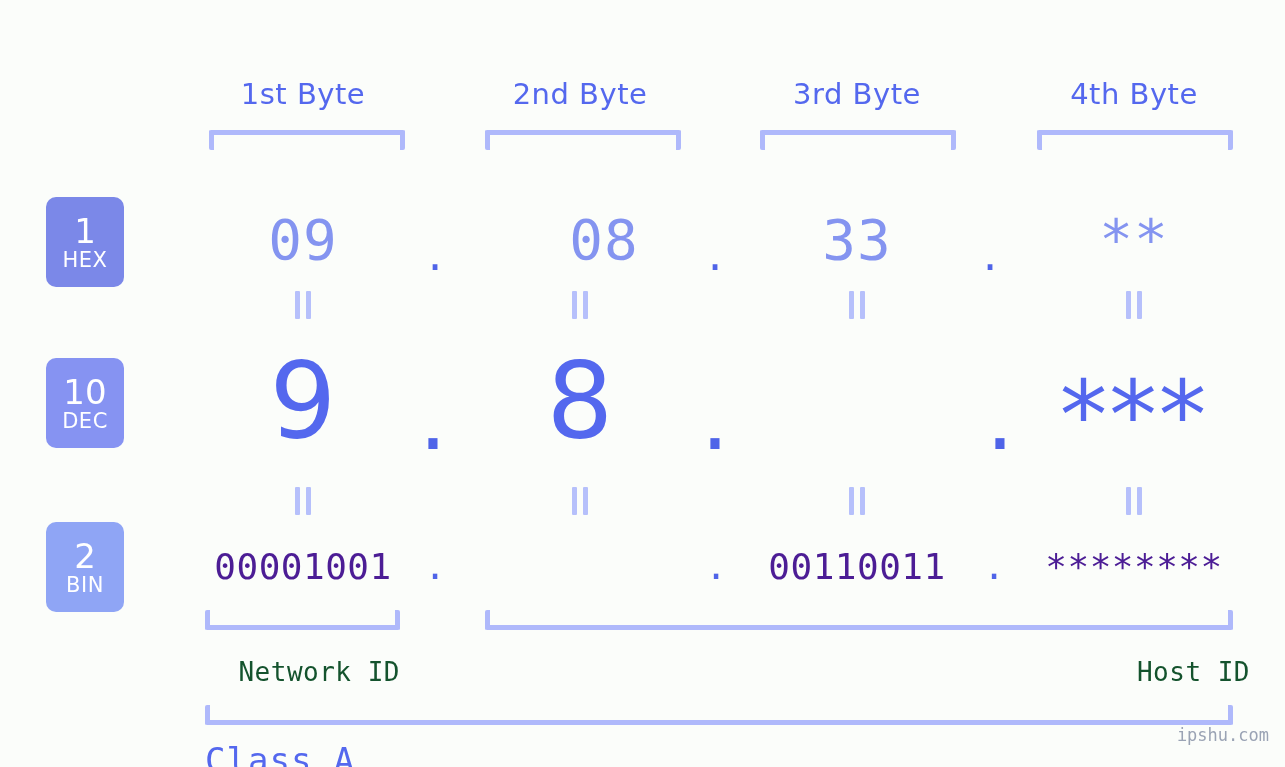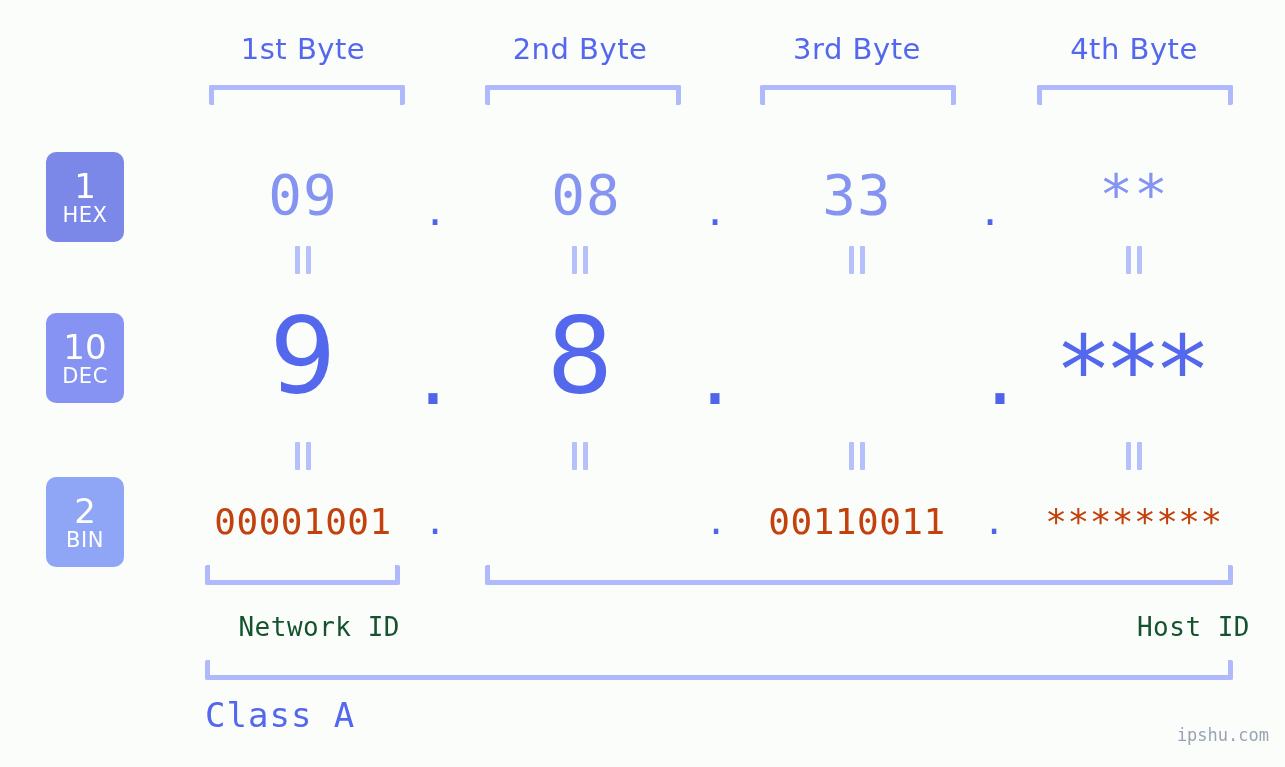--- a/index.html
+++ b/index.html
@@ -15,20 +15,21 @@
     position: relative;
     font-family: "DejaVu Sans", sans-serif;
   }
 
   
   
 
   .stage {
     position: absolute;
     inset: 0;
+    margin-top: 45px;
   }
 
   
   .byte-header {
     position: absolute;
     top: 32px;
     width: 260px;
     text-align: center;
     font-family: "DejaVu Sans", sans-serif;
     font-size: 29px;
@@ -142,21 +143,21 @@
     color: #4f64e8;
   }
 
   
   #row-bin { top: 492px; height: 60px; }
   .bin-val {
     width: 260px;
     font-family: "DejaVu Sans Mono", monospace;
     font-size: 36px;
     line-height: 60px;
-    color: #c2410c;
+    color: #4c1d95;
     letter-spacing: 0.5px;
   }
   .bin-dot {
     width: 40px;
     font-family: "DejaVu Sans Mono", monospace;
     font-size: 36px;
     line-height: 60px;
     color: #4f64e8;
   }
 
@@ -231,21 +232,21 @@
     <span class="lbl">DEC</span>
   </div>
   <div class="badge" id="badge-bin">
     <span class="num">2</span>
     <span class="lbl">BIN</span>
   </div>
 
   <div class="row" id="row-hex">
     <div class="cell hex-val" style="left:173px;">09</div>
     <div class="cell hex-dot" style="left:415px;">.</div>
-    <div class="cell hex-val" style="left:456px;">08</div>
+    <div class="cell hex-val" style="left:474px;">08</div>
     <div class="cell hex-dot" style="left:695px;">.</div>
     <div class="cell hex-val" style="left:727px;">33</div>
     <div class="cell hex-dot" style="left:970px;">.</div>
     <div class="cell hex-val" style="left:1004px;">**</div>
   </div>
 
   <div class="eqmark" style="left:291px;  top:246px;">
       <i></i>
       <i></i>
     </div>

